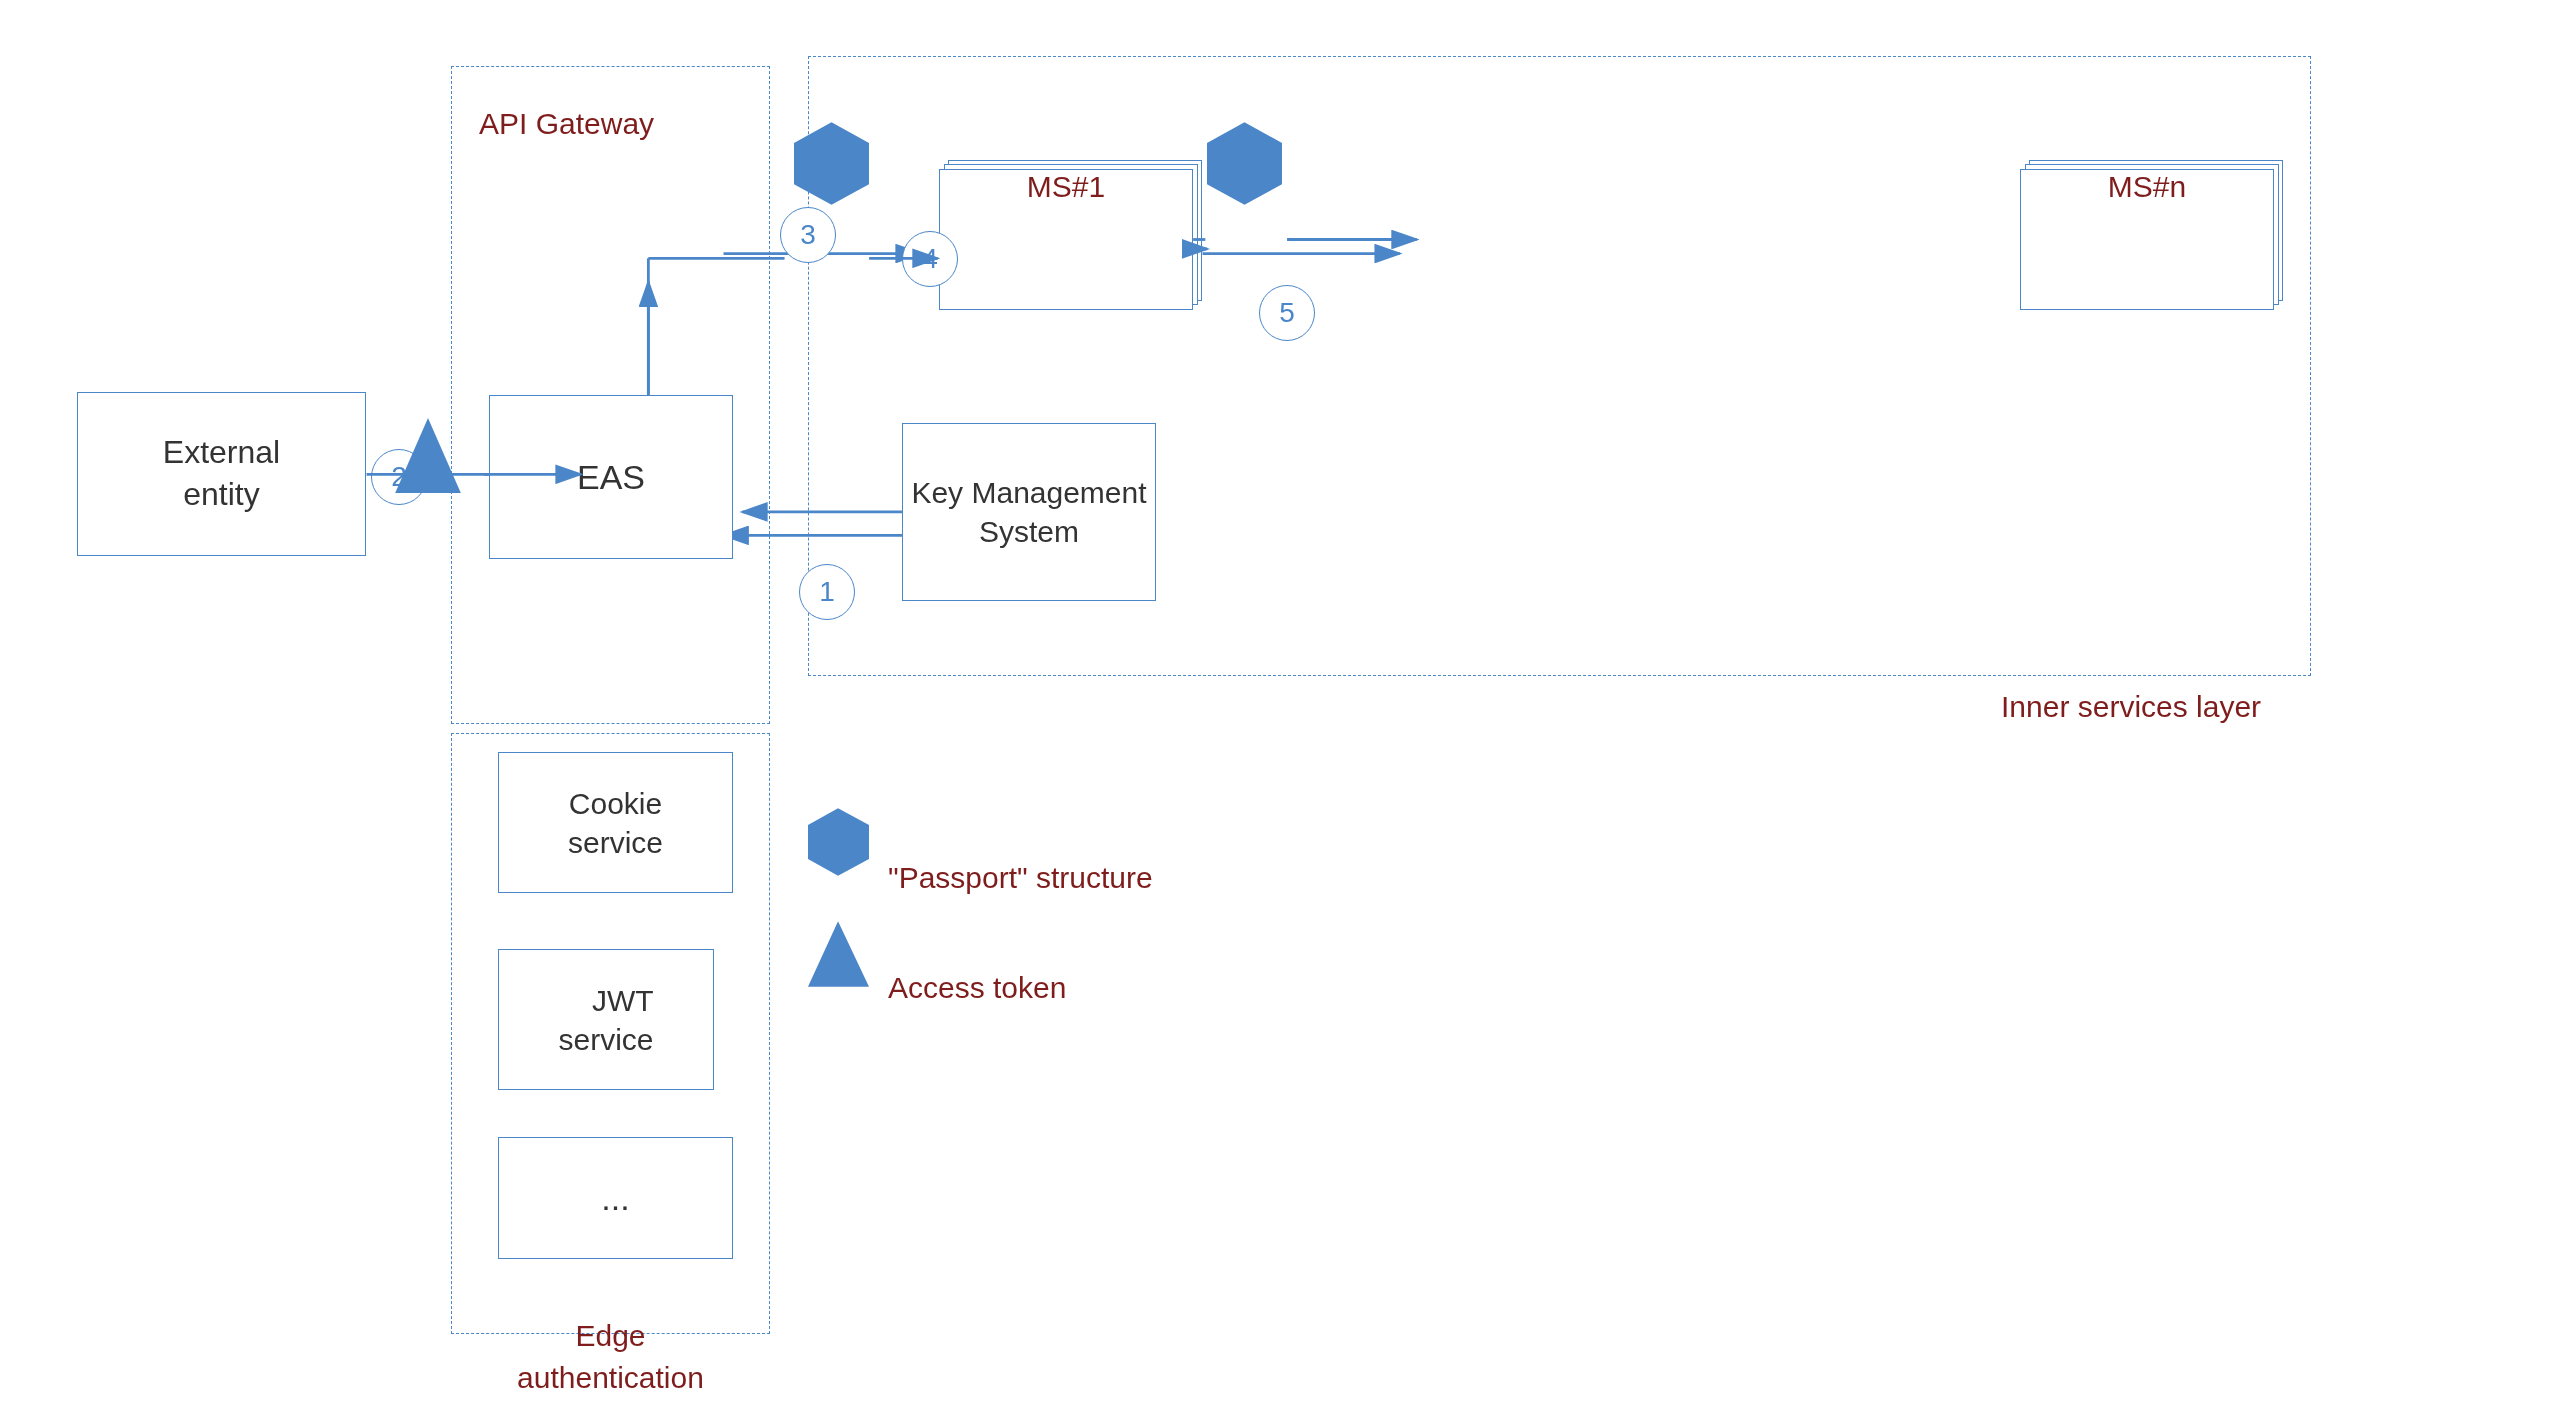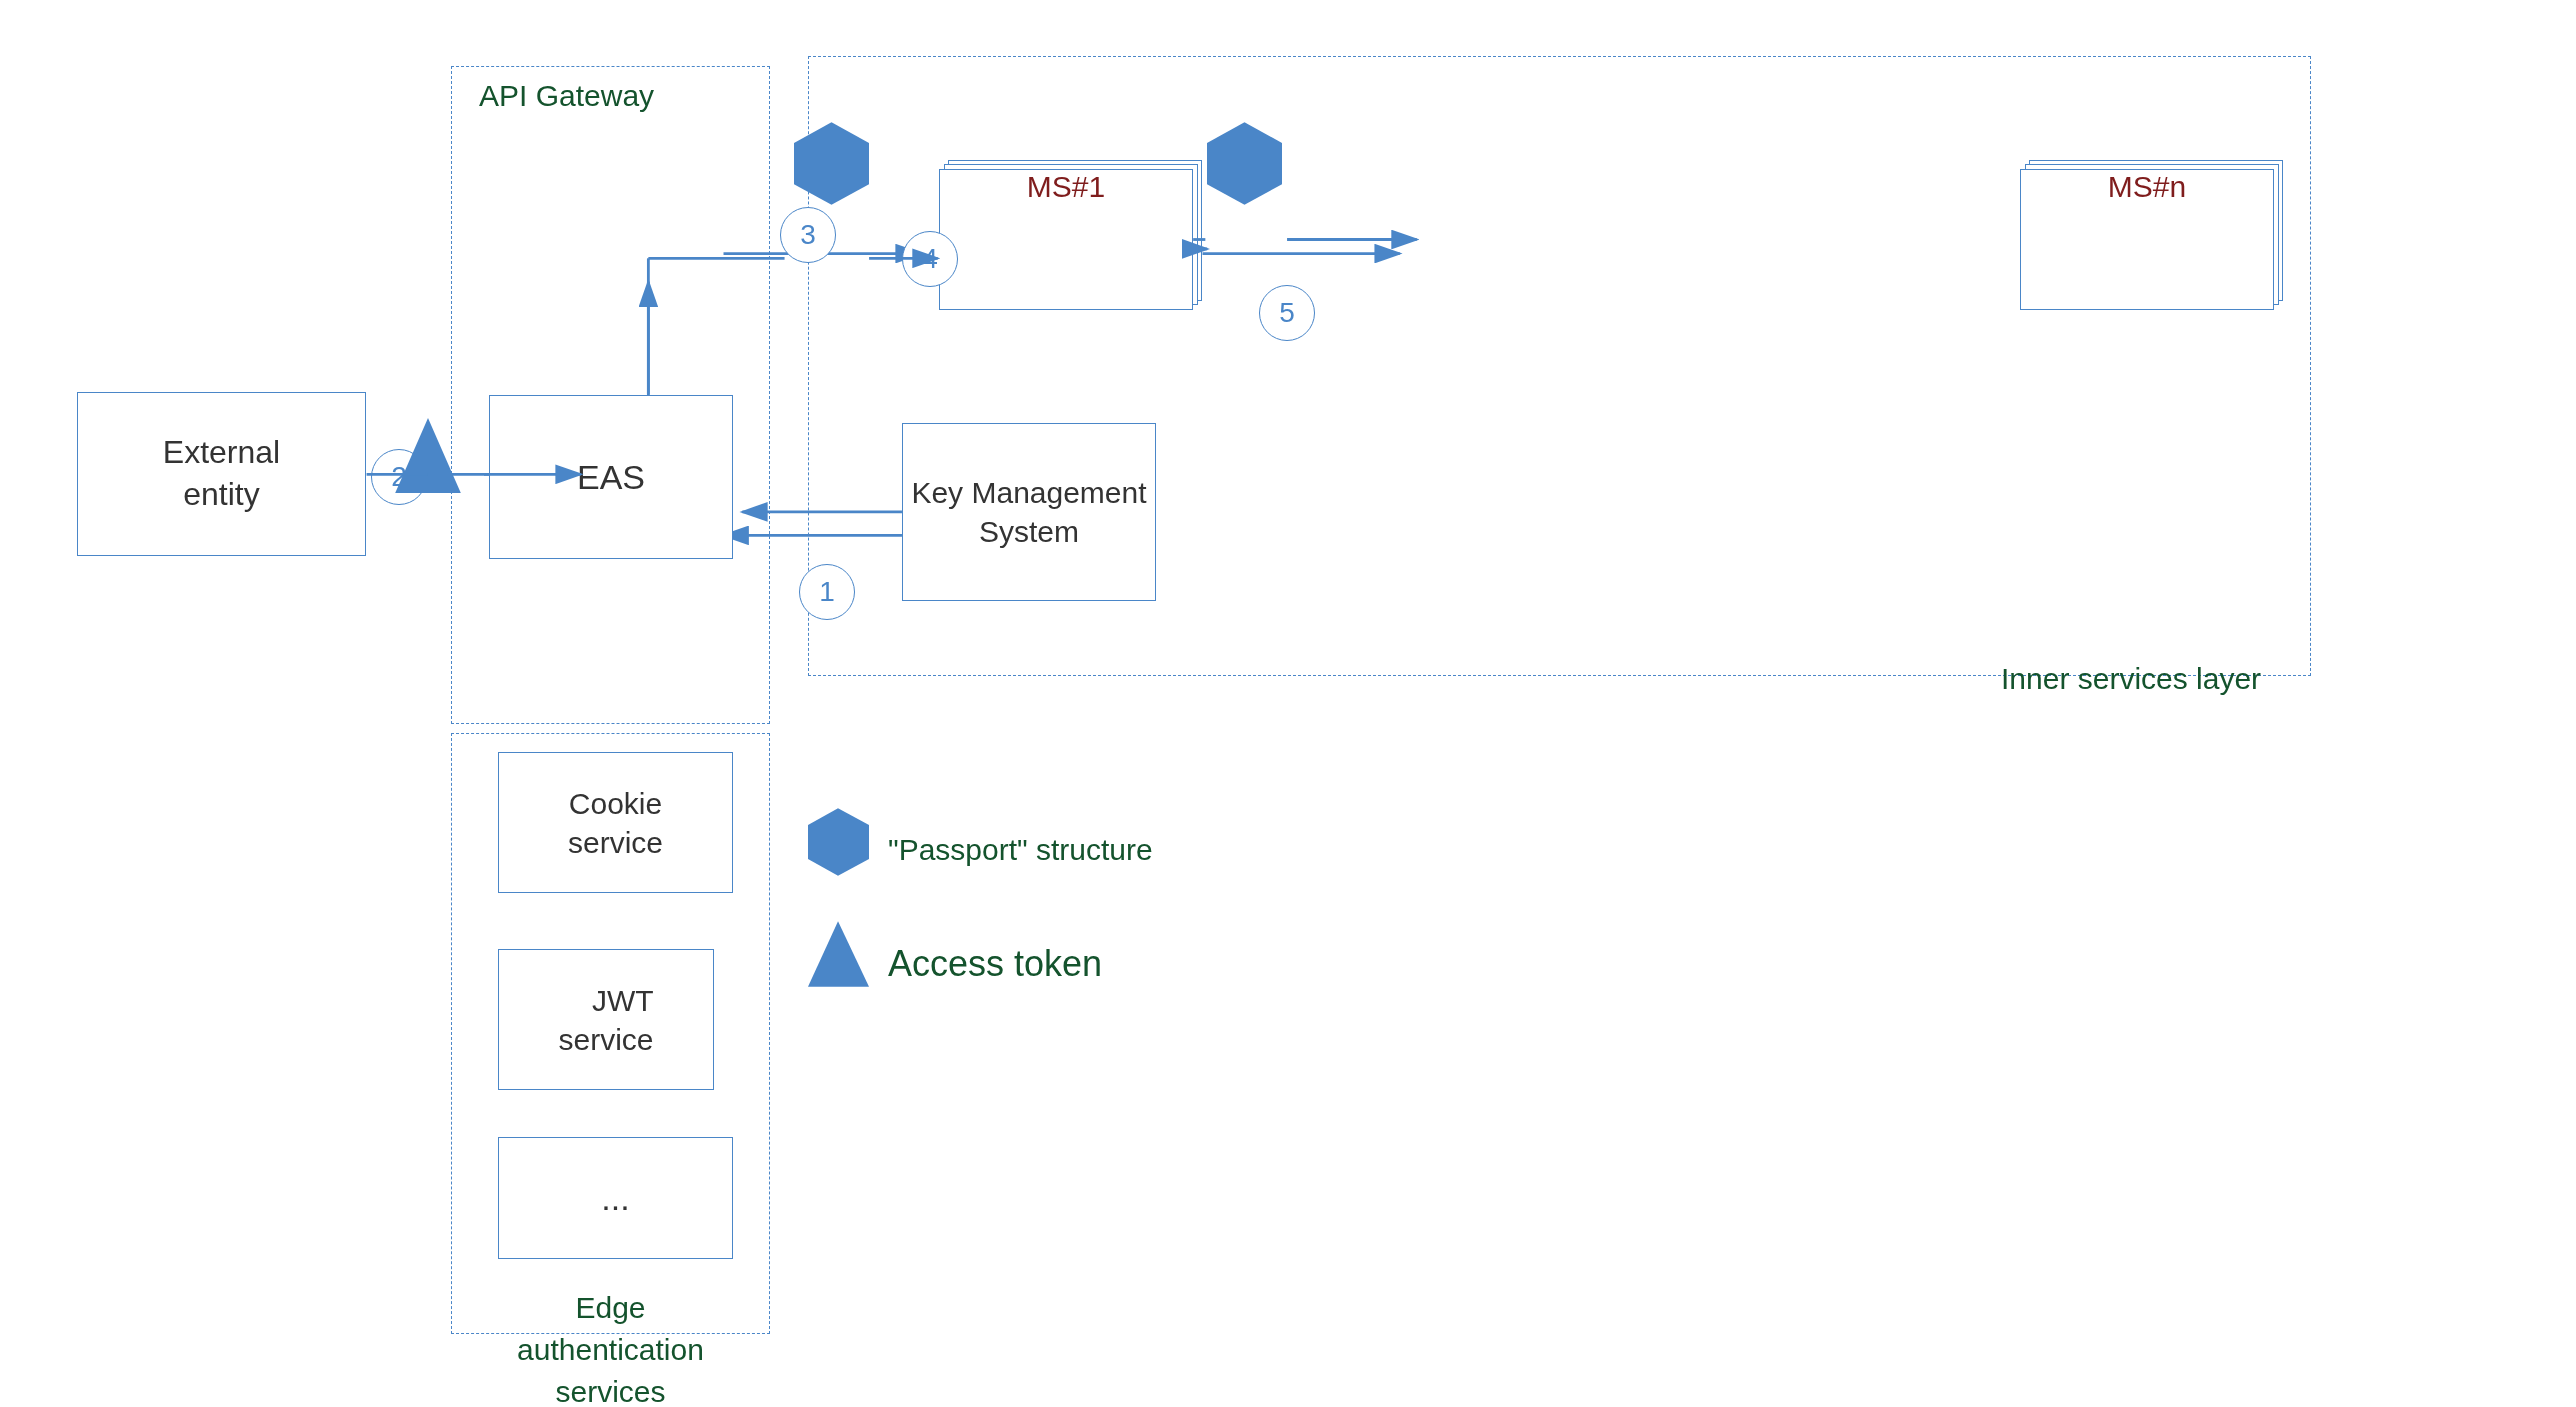--- a/index.html
+++ b/index.html
@@ -31,23 +31,24 @@
       line-height: 1.3;
     }
     .box-dashed {
       position: absolute;
       border: 1.9px dashed #4a86c8;
       background: transparent;
     }
     .label {
       position: absolute;
       font-size: 30px;
-      color: #14532d;
+      color: #7f1d1d;
       text-align: center;
       line-height: 1.4;
+      margin-top: 28px;
     }
     
     .circle-num {
       position: absolute;
       width: 56px;
       height: 56px;
       border: 1.9px solid #4a86c8;
       border-radius: 50%;
       background: #fff;
       display: flex;
@@ -207,21 +208,21 @@
   </svg>
 
   <svg style="position:absolute; left:808px; top:808px; width:61px; height:68px;" viewBox="0 0 65 72" width="61" height="68">
     <polygon points="32,0 65,18 65,54 32,72 0,54 0,18" fill="#4a86c8"></polygon>
   </svg>
   <div class="label" style="left:888px; top:829px; font-size:30px;">"Passport" structure</div>
 
   <svg style="position:absolute; left:808px; top:921px; width:61px; height:66px;" viewBox="0 0 65 70" width="61" height="66">
     <polygon points="32,0 65,70 0,70" fill="#4a86c8"></polygon>
   </svg>
-  <div class="label" style="left:888px; top:939px; font-size:36px;">Access token</div>
+  <div class="label" style="left:888px; top:939px; font-size:30px;">Access token</div>
 
   <svg class="svg-overlay" viewBox="0 0 2742 1498" width="2576" height="1407">
     <defs>
       <marker id="arrowBlue2" markerWidth="10" markerHeight="7" refX="9" refY="3.5" orient="auto">
         <polygon points="0 0, 10 3.5, 0 7" fill="#4a86c8"></polygon>
       </marker>
     </defs>
 
     <line x1="390" y1="505" x2="455" y2="505" stroke="#4a86c8" stroke-width="3"></line>
     <line x1="515" y1="505" x2="618" y2="505" stroke="#4a86c8" stroke-width="3" marker-end="url(#arrowBlue2)"></line>

